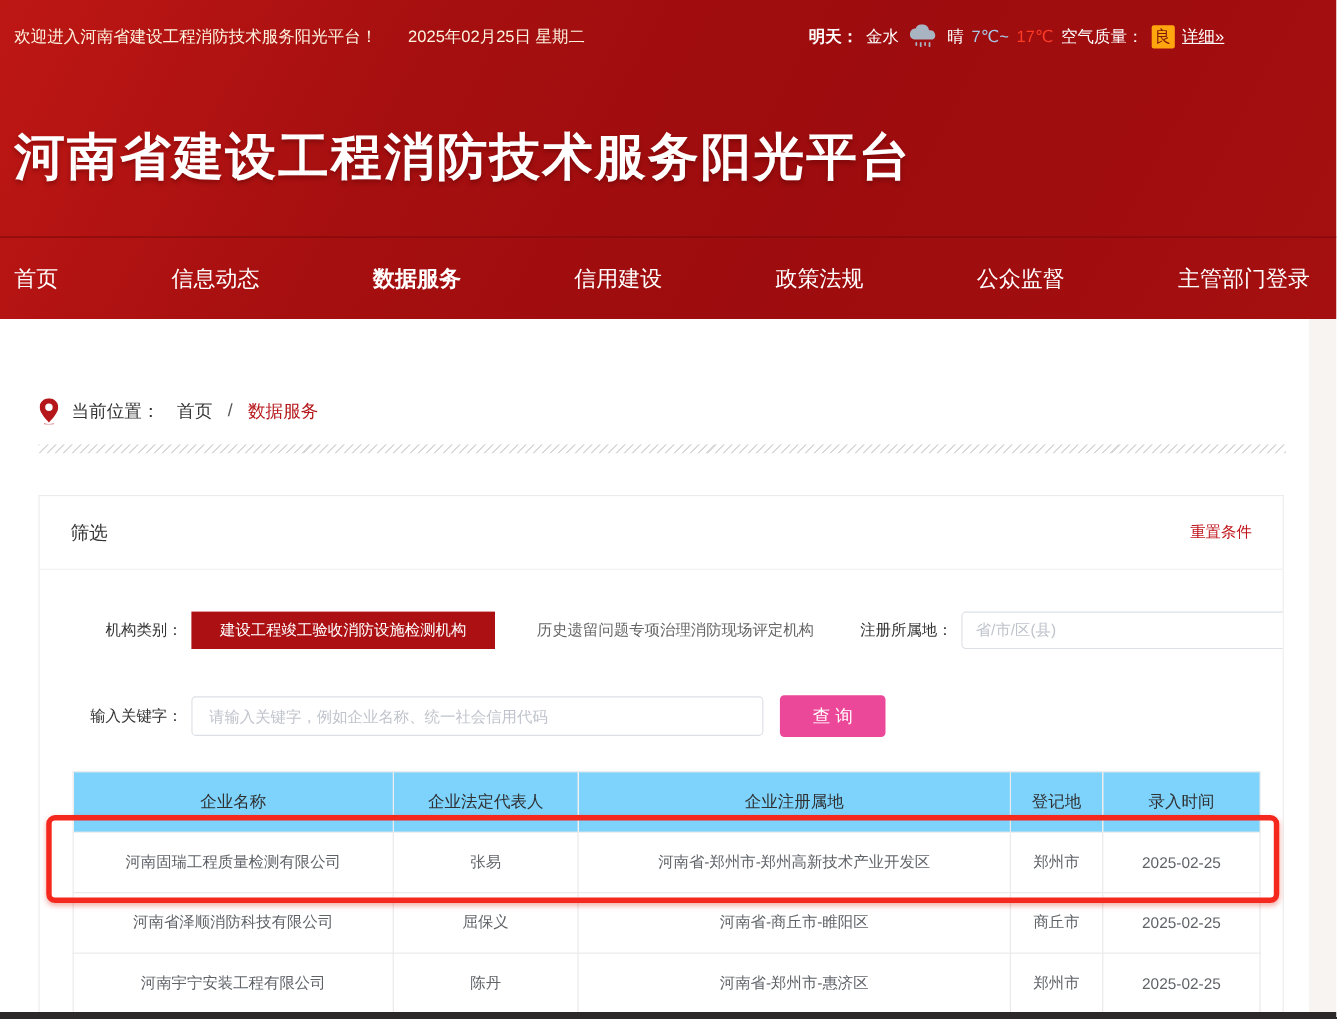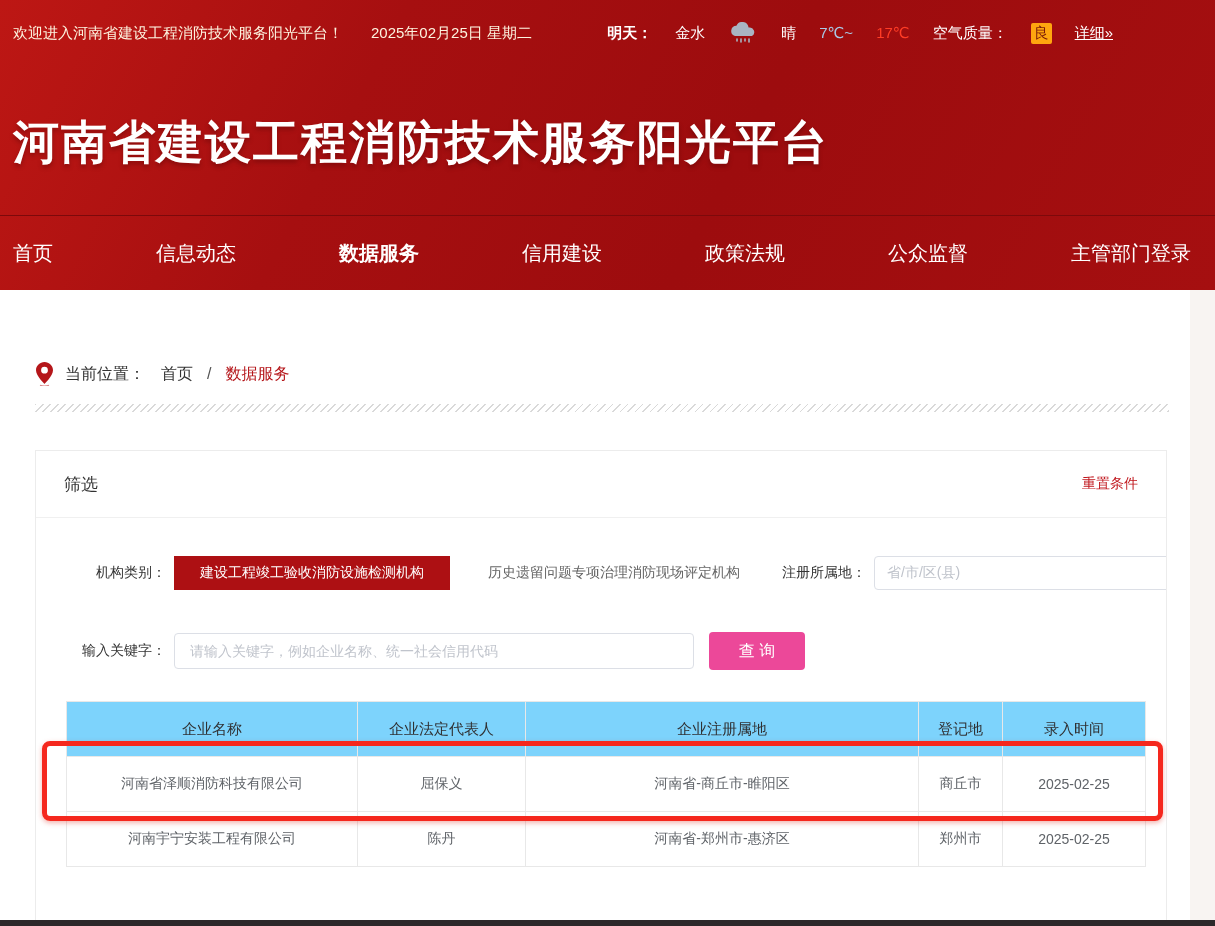--- a/index.html
+++ b/index.html
@@ -13,21 +13,21 @@
   .site-header {
     position:absolute; top:0; left:0; width:1215px; height:290px;
     background:linear-gradient(118deg,#bd1714 0%,#a60f10 30%,#9d0c0e 60%,#a50f10 100%);
     color:#fff;
   }
   .topbar {
     display:flex; align-items:center; padding:22px 0 0 13px; font-size:15px;
   }
   .topbar .welcome { color:#fdf3df; }
   .topbar .date { margin-left:28px; color:#fdf3df; }
-  .weather { margin-left:auto; margin-right:102px; display:flex; align-items:center; gap:23px; font-size:15px; }
+  .weather { margin-left:auto; margin-right:102px; display:flex; align-items:center; gap:7px; font-size:15px; }
   .weather .bold { font-weight:bold; }
   .weather .temp-low  { color:#a9c9e6; }
   .weather .temp-high { color:#ff3d26; }
   .aqi-badge {
     background:#ffa60f; color:#7a1a08; padding:1px 3px; border-radius:2px; font-size:15px;
   }
   .weather-icon { position:relative; width:30px; height:22px; }
   .site-title {
     position:absolute; top:112px; left:13px;
     font-size:46px; font-weight:bold; letter-spacing:2px; color:#fff;
@@ -218,20 +218,27 @@
         <tr>
           <th class="col1">企业名称</th>
           <th class="col2">企业法定代表人</th>
           <th class="col3">企业注册属地</th>
           <th class="col4">登记地</th>
           <th class="col5">录入时间</th>
         </tr>
       </thead>
       <tbody>
         <tr>
+          <td>河南固瑞工程质量检测有限公司</td>
+          <td>张易</td>
+          <td>河南省-郑州市-郑州高新技术产业开发区</td>
+          <td>郑州市</td>
+          <td>2025-02-25</td>
+        </tr>
+        <tr>
           <td>河南省泽顺消防科技有限公司</td>
           <td>屈保义</td>
           <td>河南省-商丘市-睢阳区</td>
           <td>商丘市</td>
           <td>2025-02-25</td>
         </tr>
         <tr>
           <td>河南宇宁安装工程有限公司</td>
           <td>陈丹</td>
           <td>河南省-郑州市-惠济区</td>

